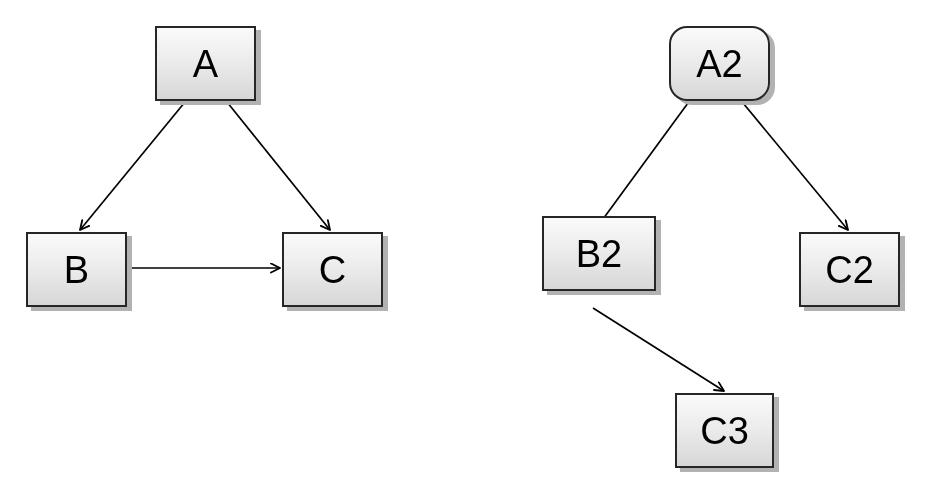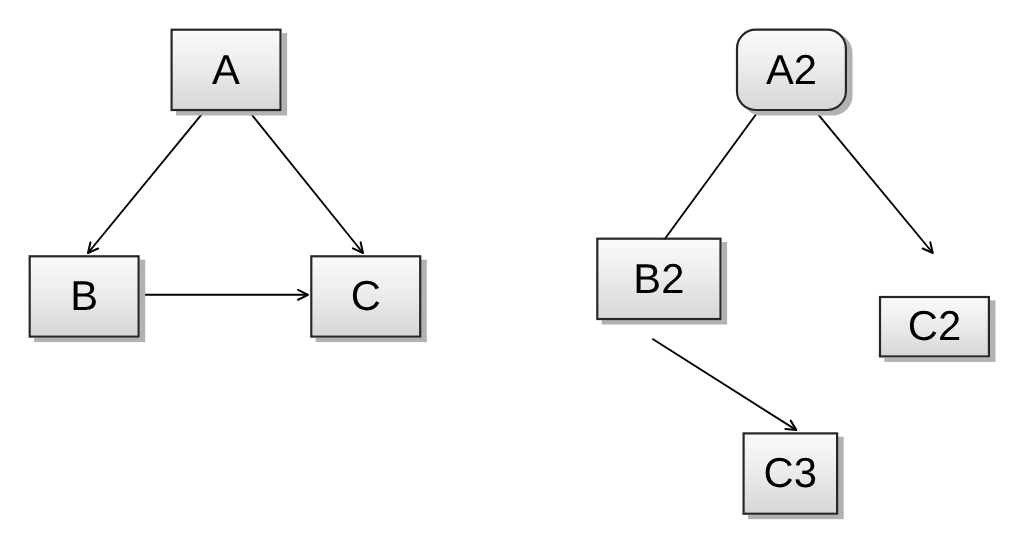--- a/index.html
+++ b/index.html
@@ -72,20 +72,20 @@
       </div>
       <div class="node" style="left: 282px; top: 232px; width: 101px; height: 75px;">
         <span>C</span>
       </div>
       <div class="node" style="left: 669px; top: 26px; width: 101px; height: 75px; border-radius: 18px;">
         <span>A2</span>
       </div>
       <div class="node" style="left: 542px; top: 216px; width: 114px; height: 75px;">
         <span>B2</span>
       </div>
-      <div class="node" style="left: 799px; top: 232px; width: 101px; height: 56px; margin-top: 37px;">
+      <div class="node" style="left: 799px; top: 232px; width: 101px; height: 75px;">
         <span>C2</span>
       </div>
-      <div class="node" style="left: 675px; top: 393px; width: 87px; height: 75px;">
+      <div class="node" style="left: 675px; top: 393px; width: 99px; height: 75px;">
         <span>C3</span>
       </div>
     </div>
 </div>
 
 </body></html>

